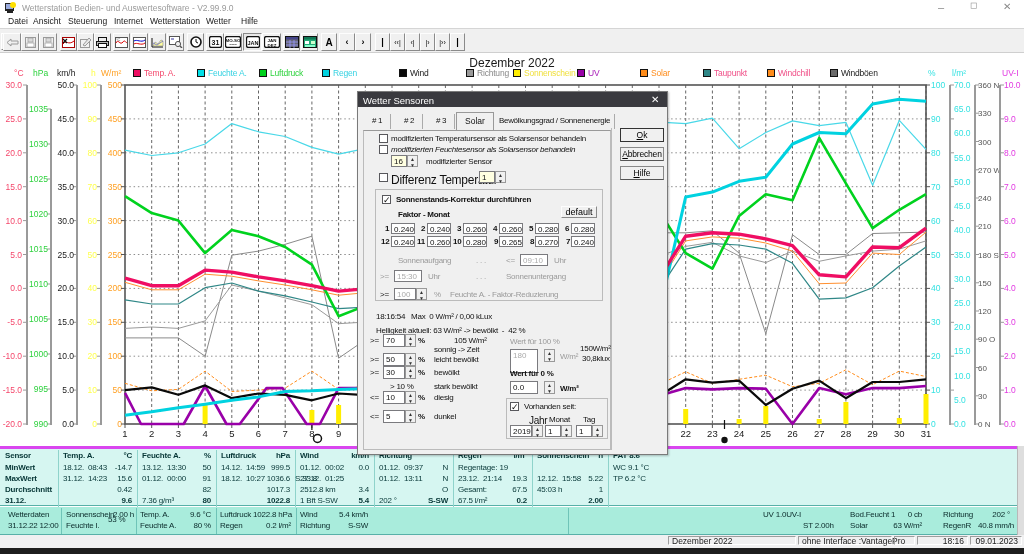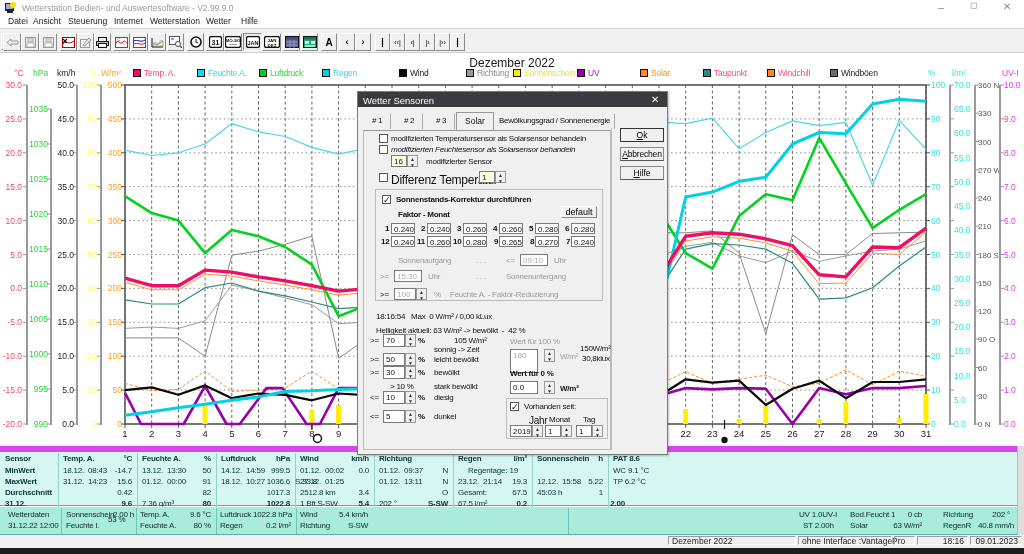--- a/index.html
+++ b/index.html
@@ -623,21 +623,21 @@
 <polyline points="664.3,122.3 685.7,123.6 712.4,118.2 739.1,148.7 765.8,132.5 792.5,120.9 819.2,125.7 845.9,122.3 872.6,185.3 899.3,120.3 926.0,149.4" fill="none" stroke="#49d8e8" stroke-width="1.2" stroke-linejoin="round" opacity="1.00"></polyline>
 <polyline points="664.3,281.6 685.7,249.1 712.4,243.7 739.1,245.0 765.8,249.1 792.5,263.3 819.2,299.2 845.9,297.9 872.6,287.7 899.3,266.0 926.0,247.0" fill="none" stroke="#2f8787" stroke-width="1.2" stroke-linejoin="round" opacity="1.00"></polyline>
 <polyline points="664.3,382.0 685.7,371.8 712.4,383.3 739.1,379.3 765.8,375.2 792.5,386.7 819.2,383.3 845.9,369.8 872.6,384.7 899.3,371.1 926.0,376.5" fill="none" stroke="#ff8c1a" stroke-width="1.0" stroke-dasharray="3,2" stroke-linejoin="round" opacity="1.00"></polyline>
 <polyline points="664.3,274.8 685.7,240.9 712.4,236.9 739.1,238.2 765.8,243.0 792.5,251.1 819.2,283.7 845.9,283.0 872.6,253.1 899.3,254.5 926.0,232.1" fill="none" stroke="#ff9030" stroke-width="1.0" stroke-linejoin="round" opacity="1.00"></polyline>
 <polyline points="664.3,219.2 685.7,253.1 712.4,268.7 739.1,215.9 765.8,194.2 792.5,200.3 819.2,137.9 845.9,183.3 872.6,228.1 899.3,209.8 926.0,194.2" fill="none" stroke="#00d21e" stroke-width="2.6" stroke-linejoin="round" opacity="1.00"></polyline>
 <polyline points="664.3,394.2 685.7,388.1 712.4,389.4 739.1,388.1 765.8,388.7 792.5,424.0 819.2,388.1 845.9,394.2 872.6,388.1 899.3,388.1 926.0,386.0" fill="none" stroke="#9900a8" stroke-width="2.6" stroke-linejoin="round" opacity="1.00"></polyline>
 <polyline points="664.3,392.8 685.7,379.3 712.4,382.6 739.1,380.6 765.8,405.0 792.5,388.7 819.2,380.6 845.9,398.2 872.6,382.0 899.3,382.0 926.0,379.3" fill="none" stroke="#0a0a0a" stroke-width="2.2" stroke-linejoin="round" opacity="1.00"></polyline>
 <polyline points="664.3,289.8 685.7,196.9 712.4,192.1 739.1,181.3 765.8,177.2 792.5,144.0 819.2,132.5 845.9,133.8 872.6,104.0 899.3,99.2 926.0,101.3" fill="none" stroke="#00d2e0" stroke-width="3.0" stroke-linejoin="round" opacity="1.00"></polyline>
 <polyline points="664.3,270.1 685.7,236.2 712.4,232.8 739.1,234.2 765.8,238.9 792.5,245.7 819.2,274.8 845.9,276.9 872.6,247.0 899.3,247.7 926.0,228.1" fill="none" stroke="#ef0e63" stroke-width="3.4" stroke-linejoin="round" opacity="1.00"></polyline>
 </svg>
-<div class="abs" style="left:0;top:446px;width:1024px;height:60px;background:#d6f6f1;border-top:6px solid #d946ef;border-bottom:1px solid #58b0a8">
+<div class="abs" style="left:0;top:446px;width:1024px;height:60px;background:#d6f6f1;border-top:3px solid #d946ef;border-bottom:1px solid #58b0a8">
 <div class="abs" style="left:58px;top:1px;width:1px;height:57px;background:#8fd3cb"></div>
 <div class="abs" style="left:137px;top:1px;width:1px;height:57px;background:#8fd3cb"></div>
 <div class="abs" style="left:216px;top:1px;width:1px;height:57px;background:#8fd3cb"></div>
 <div class="abs" style="left:295px;top:1px;width:1px;height:57px;background:#8fd3cb"></div>
 <div class="abs" style="left:374px;top:1px;width:1px;height:57px;background:#8fd3cb"></div>
 <div class="abs" style="left:453px;top:1px;width:1px;height:57px;background:#8fd3cb"></div>
 <div class="abs" style="left:532px;top:1px;width:1px;height:57px;background:#8fd3cb"></div>
 <div class="abs" style="left:608px;top:1px;width:1px;height:57px;background:#8fd3cb"></div>
 <div class="t1c t1b" style="left:5px;top:2px">Sensor</div>
 <div class="t1c t1b" style="left:63px;top:2px">Temp. A.</div>
@@ -658,21 +658,21 @@
 <div class="t1c" style="left:63px;top:14px">18.12.&nbsp; 08:43</div>
 <div class="t1c" style="left:58px;top:14px;width:74px;text-align:right">-14.7</div>
 <div class="t1c" style="left:142px;top:14px">13.12.&nbsp; 13:30</div>
 <div class="t1c" style="left:137px;top:14px;width:74px;text-align:right">50</div>
 <div class="t1c" style="left:221px;top:14px">14.12.&nbsp; 14:59</div>
 <div class="t1c" style="left:216px;top:14px;width:74px;text-align:right">999.5</div>
 <div class="t1c" style="left:300px;top:14px">01.12.&nbsp; 00:02</div>
 <div class="t1c" style="left:295px;top:14px;width:74px;text-align:right">0.0</div>
 <div class="t1c" style="left:379px;top:14px">01.12.&nbsp; 09:37</div>
 <div class="t1c" style="left:374px;top:14px;width:74px;text-align:right">N</div>
-<div class="t1c" style="left:468px;top:14px">Regentage: 19</div>
+<div class="t1c" style="left:458px;top:14px">Regentage: 19</div>
 <div class="t1c" style="left:613px;top:14px">WC 9.1 °C</div>
 <div class="t1c t1b" style="left:5px;top:25px">MaxWert</div>
 <div class="t1c" style="left:63px;top:25px">31.12.&nbsp; 14:23</div>
 <div class="t1c" style="left:58px;top:25px;width:74px;text-align:right">15.6</div>
 <div class="t1c" style="left:142px;top:25px">01.12.&nbsp; 00:00</div>
 <div class="t1c" style="left:137px;top:25px;width:74px;text-align:right">91</div>
 <div class="t1c" style="left:221px;top:25px">18.12.&nbsp; 10:27</div>
 <div class="t1c" style="left:216px;top:25px;width:74px;text-align:right">1036.6</div>
 <div class="t1c" style="left:300px;top:25px">27.12.&nbsp; 01:25</div>
 <div class="t1c" style="left:295px;top:25px;width:74px;text-align:left">S 33.8</div>
@@ -698,21 +698,21 @@
 <div class="t1c t1b" style="left:58px;top:47px;width:74px;text-align:right">9.6</div>
 <div class="t1c" style="left:142px;top:47px">7.36 g/m³</div>
 <div class="t1c t1b" style="left:137px;top:47px;width:74px;text-align:right">80</div>
 <div class="t1c t1b" style="left:216px;top:47px;width:74px;text-align:right">1022.8</div>
 <div class="t1c" style="left:300px;top:47px">1 Bft S-SW</div>
 <div class="t1c t1b" style="left:295px;top:47px;width:74px;text-align:right">5.4</div>
 <div class="t1c" style="left:379px;top:47px">202 °</div>
 <div class="t1c t1b" style="left:374px;top:47px;width:74px;text-align:right">S-SW</div>
 <div class="t1c" style="left:458px;top:47px">67.5 l/m²</div>
 <div class="t1c t1b" style="left:453px;top:47px;width:74px;text-align:right">0.2</div>
-<div class="t1c t1b" style="left:532px;top:47px;width:93px;text-align:right">2.00</div>
+<div class="t1c t1b" style="left:532px;top:47px;width:71px;text-align:right">2.00</div>
 </div>
 <div class="abs" style="left:0;top:507px;width:1024px;height:28px;background:#a9ecdc;border-bottom:1px solid #58b0a8">
 <div class="abs" style="left:61px;top:1px;width:1px;height:26px;background:#6fc4b8"></div>
 <div class="abs" style="left:136px;top:1px;width:1px;height:26px;background:#6fc4b8"></div>
 <div class="abs" style="left:216px;top:1px;width:1px;height:26px;background:#6fc4b8"></div>
 <div class="abs" style="left:296px;top:1px;width:1px;height:26px;background:#6fc4b8"></div>
 <div class="abs" style="left:568px;top:1px;width:1px;height:26px;background:#6fc4b8"></div>
 <div class="abs" style="left:8px;top:3px;font-size:8px;letter-spacing:-0.2px;color:#0a2a2a;white-space:nowrap;">Wetterdaten</div>
 <div class="abs" style="left:8px;top:14px;font-size:8px;letter-spacing:-0.2px;color:#0a2a2a;white-space:nowrap;">31.12.22 12:00</div>
 <div class="abs" style="left:66px;top:3px;font-size:8px;letter-spacing:-0.2px;color:#0a2a2a;white-space:nowrap;">Sonnenschein</div>
@@ -724,21 +724,21 @@
 <div class="abs" style="left:140px;top:14px;font-size:8px;letter-spacing:-0.2px;color:#0a2a2a;white-space:nowrap;">Feuchte A.</div>
 <div class="abs" style="left:175px;top:14px;font-size:8px;letter-spacing:-0.2px;color:#0a2a2a;white-space:nowrap;width:36px;text-align:right;">80 %</div>
 <div class="abs" style="left:220px;top:3px;font-size:8px;letter-spacing:-0.2px;color:#0a2a2a;white-space:nowrap;">Luftdruck</div>
 <div class="abs" style="left:252px;top:3px;font-size:8px;letter-spacing:-0.2px;color:#0a2a2a;white-space:nowrap;width:40px;text-align:right;">1022.8 hPa</div>
 <div class="abs" style="left:220px;top:14px;font-size:8px;letter-spacing:-0.2px;color:#0a2a2a;white-space:nowrap;">Regen</div>
 <div class="abs" style="left:247px;top:14px;font-size:8px;letter-spacing:-0.2px;color:#0a2a2a;white-space:nowrap;width:44px;text-align:right;">0.2 l/m²</div>
 <div class="abs" style="left:300px;top:3px;font-size:8px;letter-spacing:-0.2px;color:#0a2a2a;white-space:nowrap;">Wind</div>
 <div class="abs" style="left:320px;top:3px;font-size:8px;letter-spacing:-0.2px;color:#0a2a2a;white-space:nowrap;width:48px;text-align:right;">5.4 km/h</div>
 <div class="abs" style="left:300px;top:14px;font-size:8px;letter-spacing:-0.2px;color:#0a2a2a;white-space:nowrap;">Richtung</div>
 <div class="abs" style="left:320px;top:14px;font-size:8px;letter-spacing:-0.2px;color:#0a2a2a;white-space:nowrap;width:48px;text-align:right;">S-SW</div>
-<div class="abs" style="left:799px;top:3px;font-size:8px;letter-spacing:-0.2px;color:#0a2a2a;white-space:nowrap;">UV 1.0UV-I</div>
+<div class="abs" style="left:763px;top:3px;font-size:8px;letter-spacing:-0.2px;color:#0a2a2a;white-space:nowrap;">UV 1.0UV-I</div>
 <div class="abs" style="left:803px;top:14px;font-size:8px;letter-spacing:-0.2px;color:#0a2a2a;white-space:nowrap;">ST 2.00h</div>
 <div class="abs" style="left:850px;top:3px;font-size:8px;letter-spacing:-0.2px;color:#0a2a2a;white-space:nowrap;">Bod.Feucht 1</div>
 <div class="abs" style="left:896px;top:3px;font-size:8px;letter-spacing:-0.2px;color:#0a2a2a;white-space:nowrap;width:26px;text-align:right;">0 cb</div>
 <div class="abs" style="left:850px;top:14px;font-size:8px;letter-spacing:-0.2px;color:#0a2a2a;white-space:nowrap;">Solar</div>
 <div class="abs" style="left:880px;top:14px;font-size:8px;letter-spacing:-0.2px;color:#0a2a2a;white-space:nowrap;width:42px;text-align:right;">63 W/m²</div>
 <div class="abs" style="left:943px;top:3px;font-size:8px;letter-spacing:-0.2px;color:#0a2a2a;white-space:nowrap;">Richtung</div>
 <div class="abs" style="left:980px;top:3px;font-size:8px;letter-spacing:-0.2px;color:#0a2a2a;white-space:nowrap;width:30px;text-align:right;">202 °</div>
 <div class="abs" style="left:943px;top:14px;font-size:8px;letter-spacing:-0.2px;color:#0a2a2a;white-space:nowrap;">RegenR</div>
 <div class="abs" style="left:972px;top:14px;font-size:8px;letter-spacing:-0.2px;color:#0a2a2a;white-space:nowrap;width:42px;text-align:right;">40.8 mm/h</div>
 </div>

